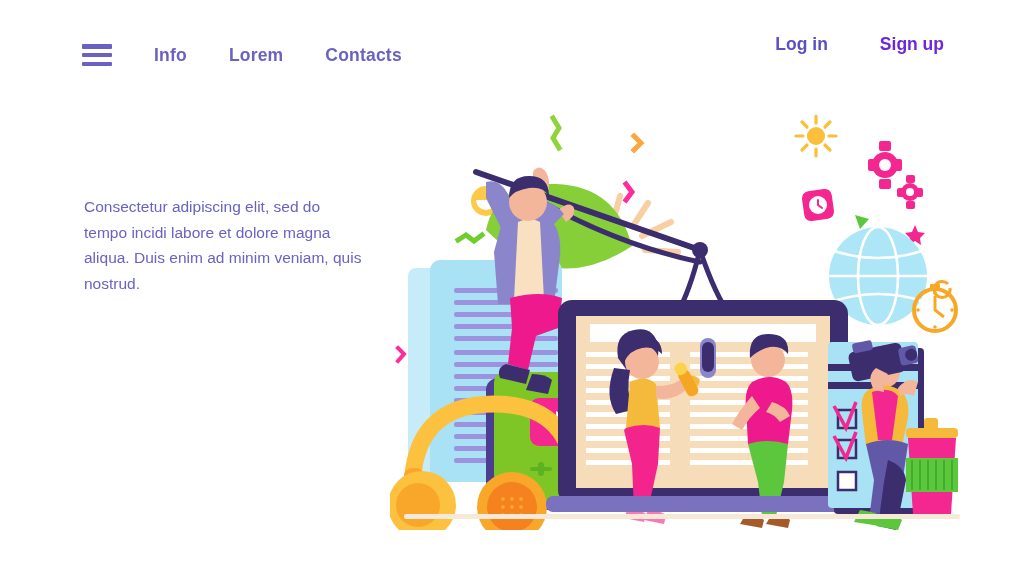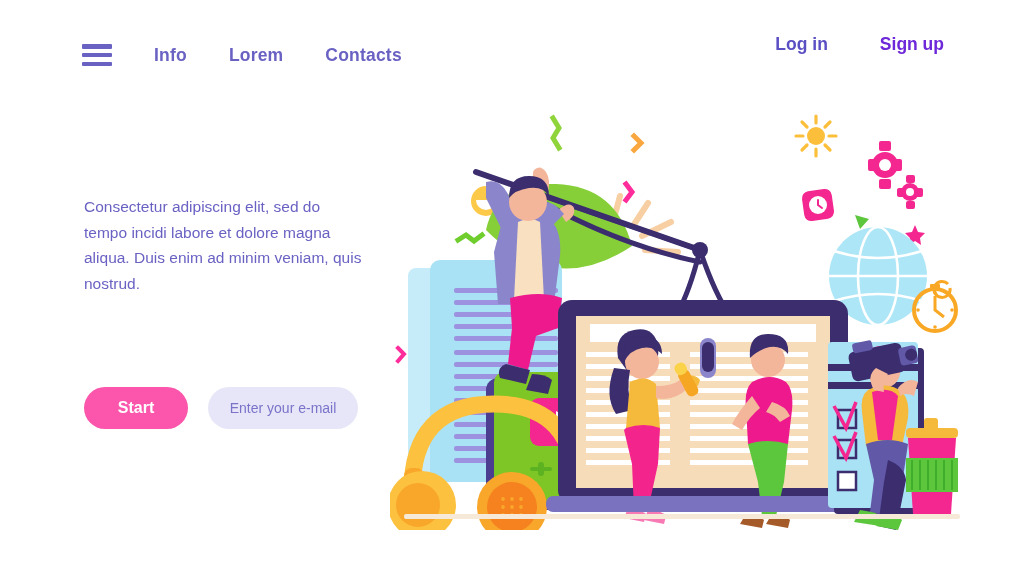--- a/index.html
+++ b/index.html
@@ -96,24 +96,20 @@
       <a class="nav-link">Contacts</a>
     </div>
     <div class="nav-right">
       <a class="nav-login">Log in</a>
       <a class="nav-signup">Sign up</a>
     </div>
   </nav>
 
   <section class="hero">
     <p class="hero-desc">Consectetur adipiscing elit, sed do tempo incidi labore et dolore magna aliqua. Duis enim ad minim veniam, quis nostrud.</p>
-    <div class="hero-actions">
-      <button class="btn-start">Start</button>
-      <input class="email-input" type="text" placeholder="Enter your e-mail" style="">
-    </div>
   </section>
 
   <div class="illus">
     <svg width="634" height="420" viewBox="0 0 634 420" xmlns="http://www.w3.org/2000/svg">
 
       <g>
         <path d="M163 8 l6 10 l-6 10 l6 10" stroke="#8ed43a" stroke-width="5" fill="none" stroke-linecap="square"></path>
         <path d="M244 26 l7 7 l-7 7" stroke="#f9a73e" stroke-width="5" fill="none" stroke-linecap="square"></path>
         <path d="M236 74 l6 8 l-6 8" stroke="#ff2d9b" stroke-width="5" fill="none" stroke-linecap="square"></path>
         <path d="M68 130 l8 -5 l8 6 l8 -6" stroke="#6fce2e" stroke-width="5" fill="none" stroke-linecap="square"></path>

